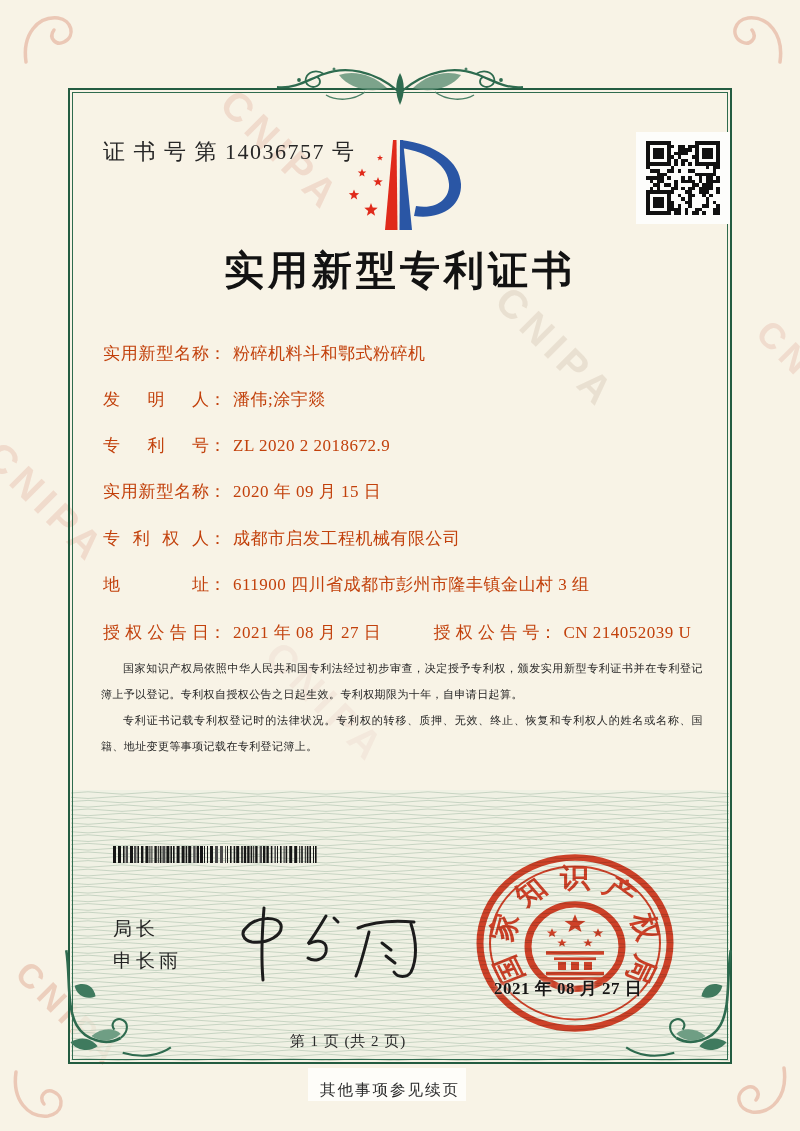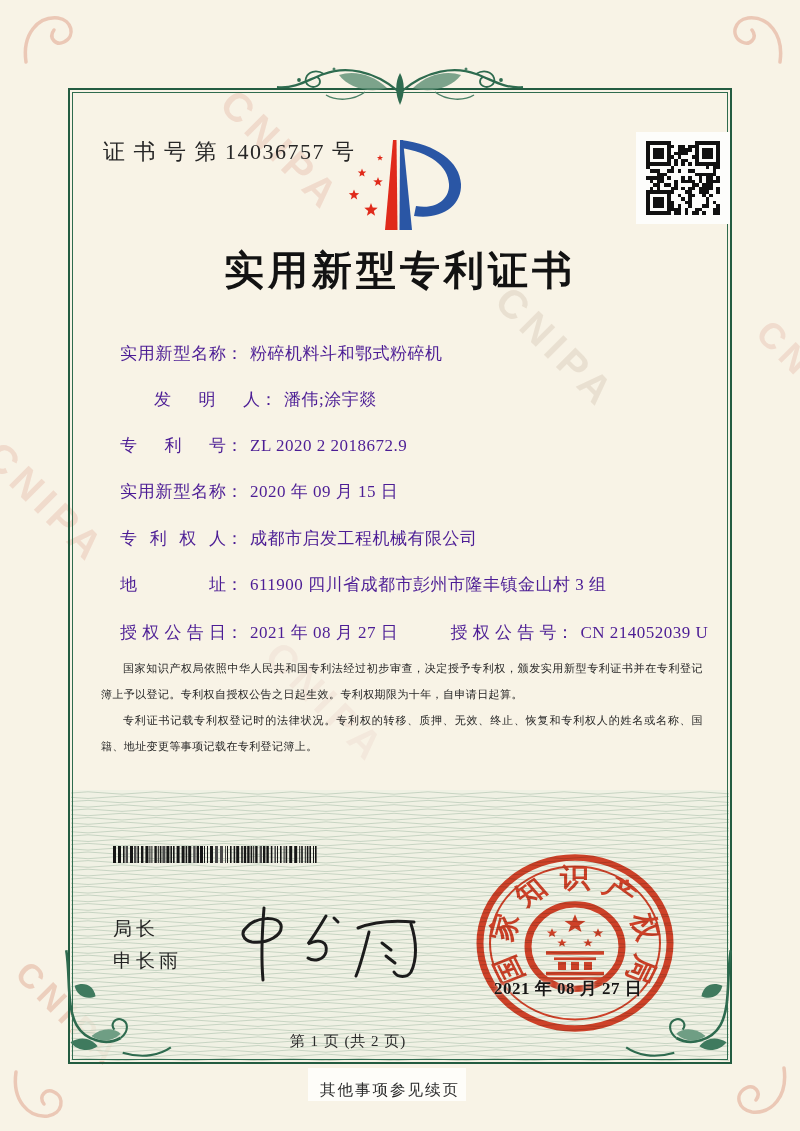--- a/index.html
+++ b/index.html
@@ -18,21 +18,21 @@
   
   .waves{position:absolute;left:71px;top:790px;z-index:1;}
   
   .cert-no{position:absolute;left:103px;top:137px;font-size:22px;letter-spacing:1.5px;z-index:2;}
   .logo{position:absolute;left:338px;top:136px;z-index:2;}
   .qr-box{position:absolute;left:636px;top:132px;width:94px;height:92px;background:#fdfdfb;z-index:2;}
   .qr-box svg{position:absolute;left:10px;top:9px;}
   .title{position:absolute;left:0;top:243px;width:800px;text-align:center;font-size:40px;
          font-weight:700;letter-spacing:4px;color:#121212;z-index:2;}
   
-  .frow{position:absolute;left:120px;font-size:17px;white-space:nowrap;z-index:2;color:#4c1d95;}
+  .frow{position:absolute;left:103px;font-size:17px;white-space:nowrap;z-index:2;color:#c2410c;}
   .f-label{display:inline-block;width:106px;text-align:justify;text-align-last:justify;
            text-justify:inter-character;vertical-align:bottom;}
   .f-colon{display:inline-block;}
   .f-value{display:inline-block;margin-left:7px;letter-spacing:.5px;}
   .grant2{margin-left:48px;}
   
   .body-text{position:absolute;left:101px;top:656px;width:602px;font-size:11px;
              line-height:25.9px;letter-spacing:.4px;z-index:2;color:#252525;text-align:justify;}
   .body-text p{margin:0;text-indent:2em;}
   
@@ -336,21 +336,21 @@
         <rect x="19" y="20" width="1" height="1" fill="#111"></rect>
         <rect x="20" y="20" width="1" height="1" fill="#111"></rect>
       </svg>
   </div>
 
   <div class="title">实用新型专利证书</div>
 
   <div class="frow" style="top:342px;">
     <span class="f-label">实用新型名称</span><span class="f-colon">：</span><span class="f-value">粉碎机料斗和鄂式粉碎机</span>
   </div>
-  <div class="frow" style="top:388px;margin-left:34px;">
+  <div class="frow" style="top:388px;">
     <span class="f-label">发明人</span><span class="f-colon">：</span><span class="f-value">潘伟;涂宇燚</span>
   </div>
   <div class="frow" style="top:434px;">
     <span class="f-label">专利号</span><span class="f-colon">：</span><span class="f-value">ZL 2020 2 2018672.9</span>
   </div>
   <div class="frow" style="top:480px;">
     <span class="f-label">实用新型名称</span><span class="f-colon">：</span><span class="f-value">2020 年 09 月 15 日</span>
   </div>
   <div class="frow" style="top:527px;">
     <span class="f-label">专利权人</span><span class="f-colon">：</span><span class="f-value">成都市启发工程机械有限公司</span>

